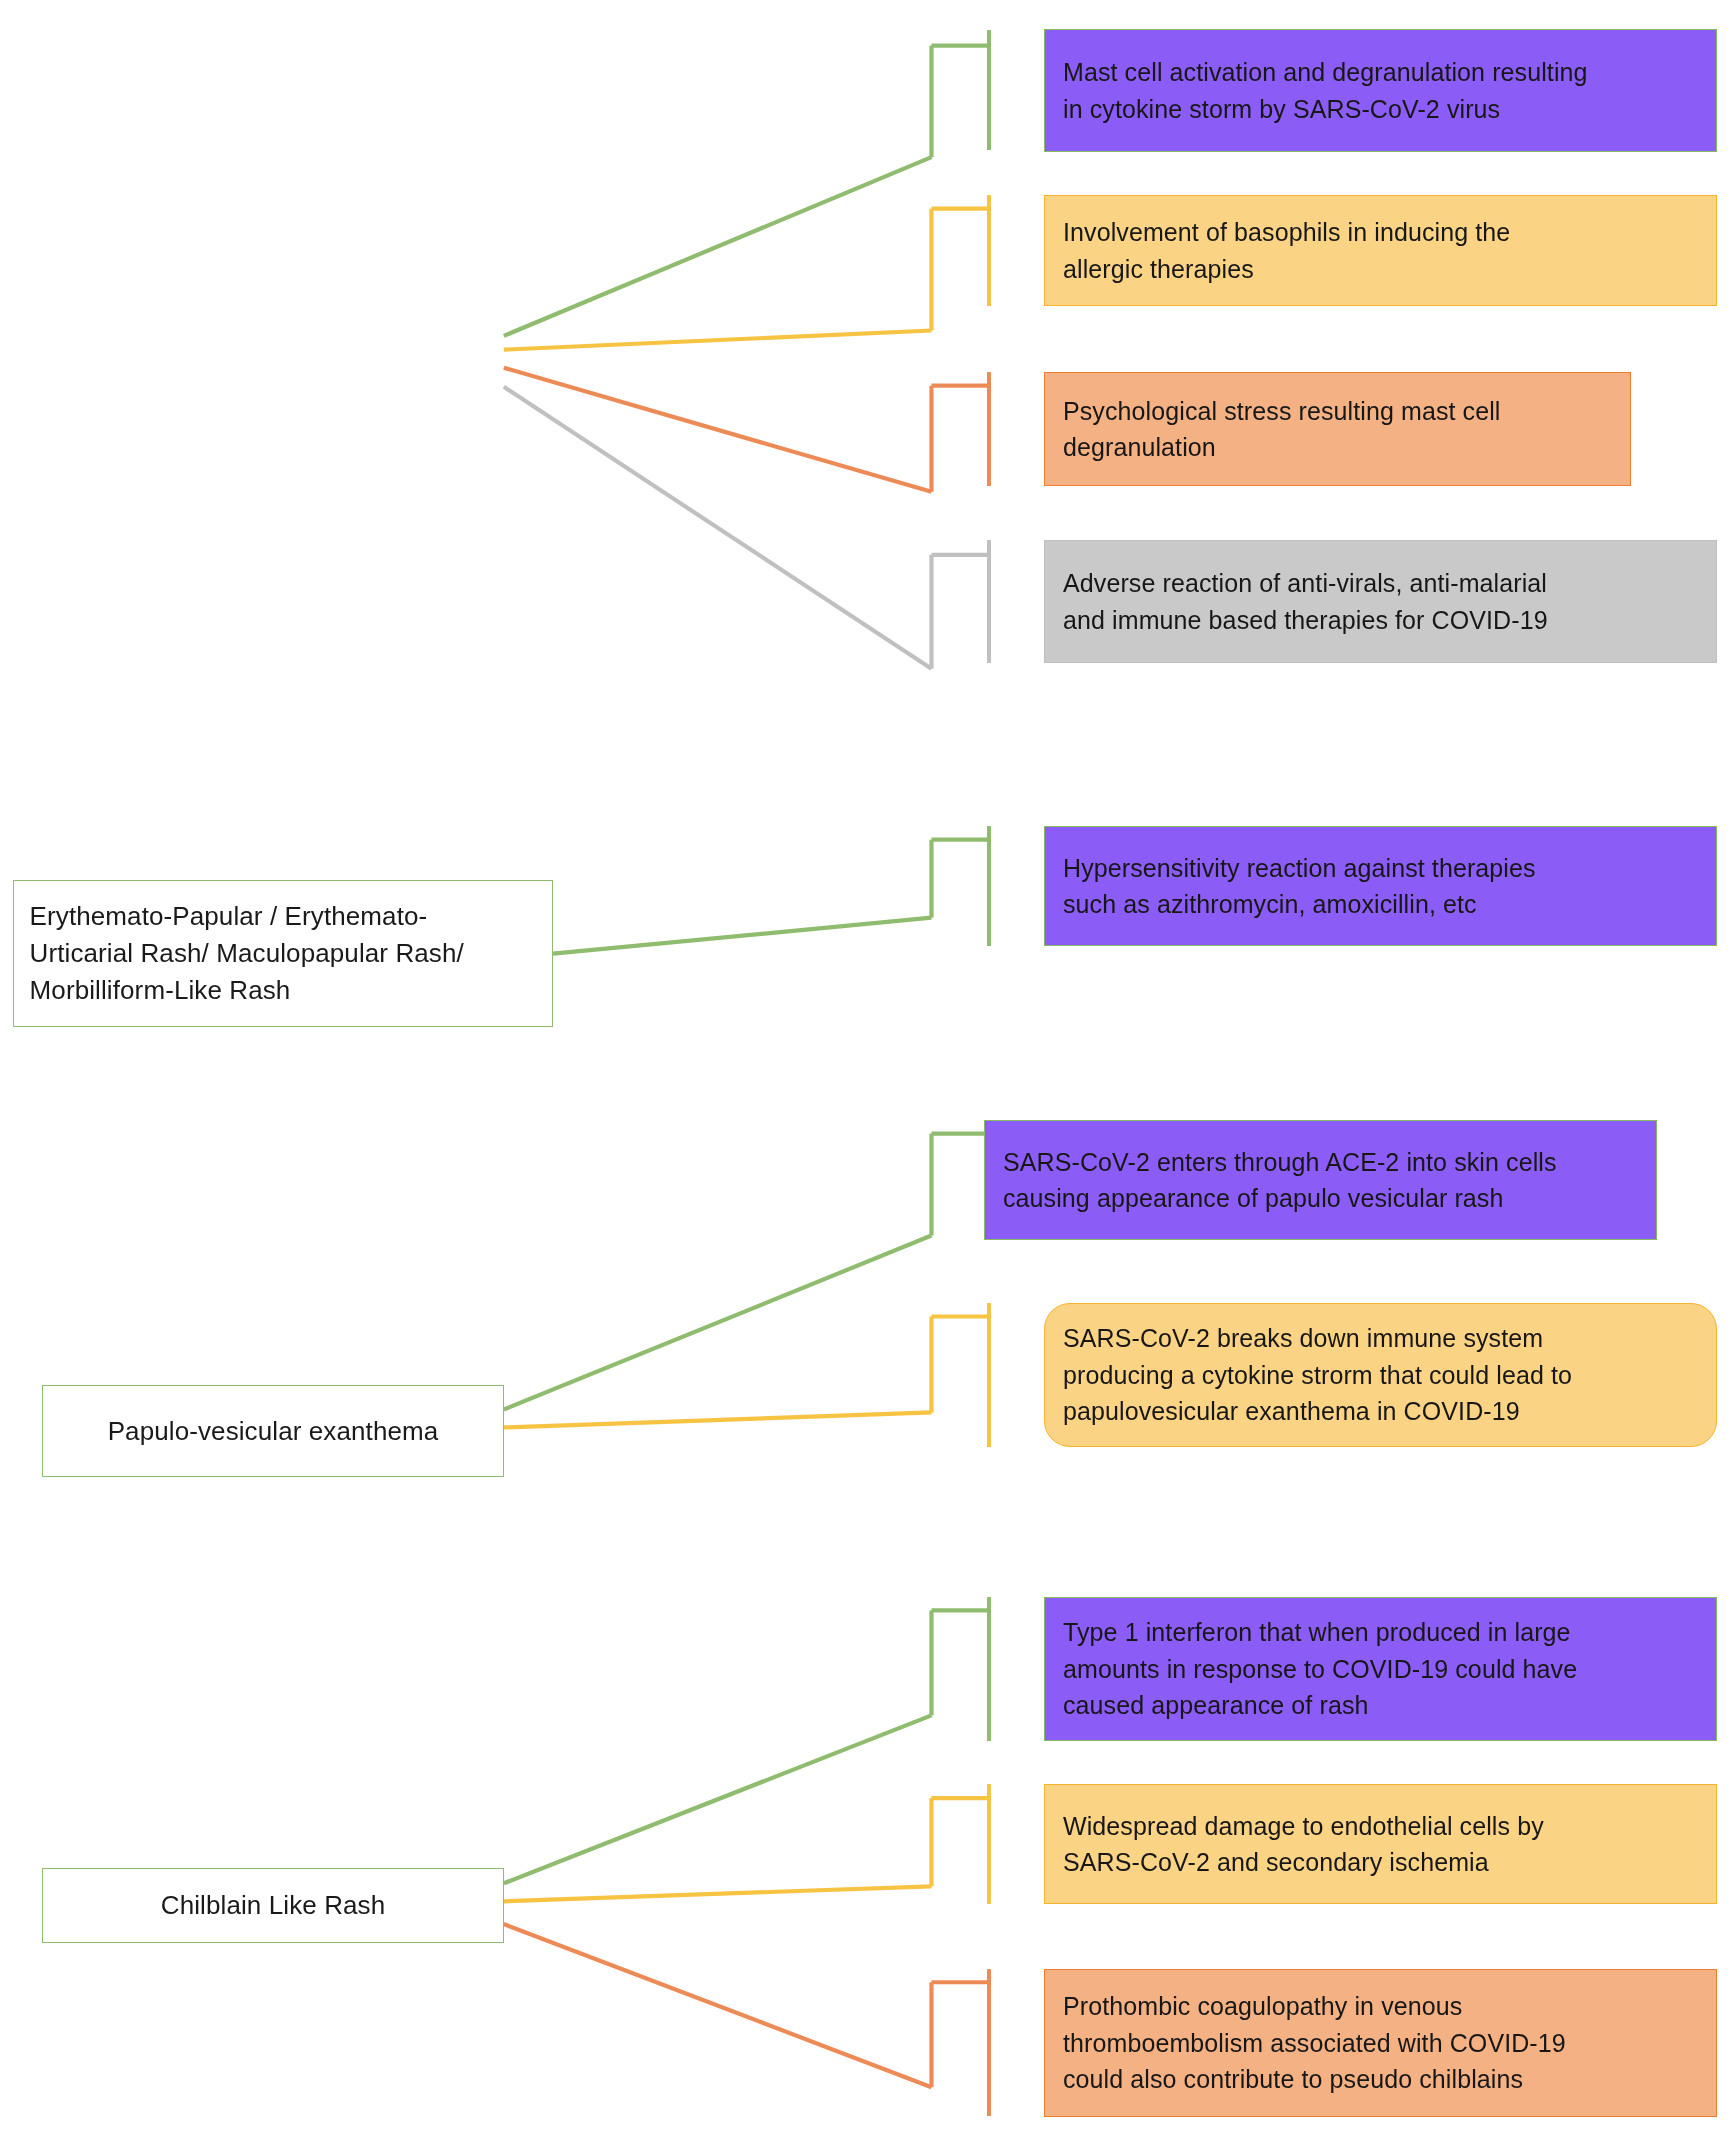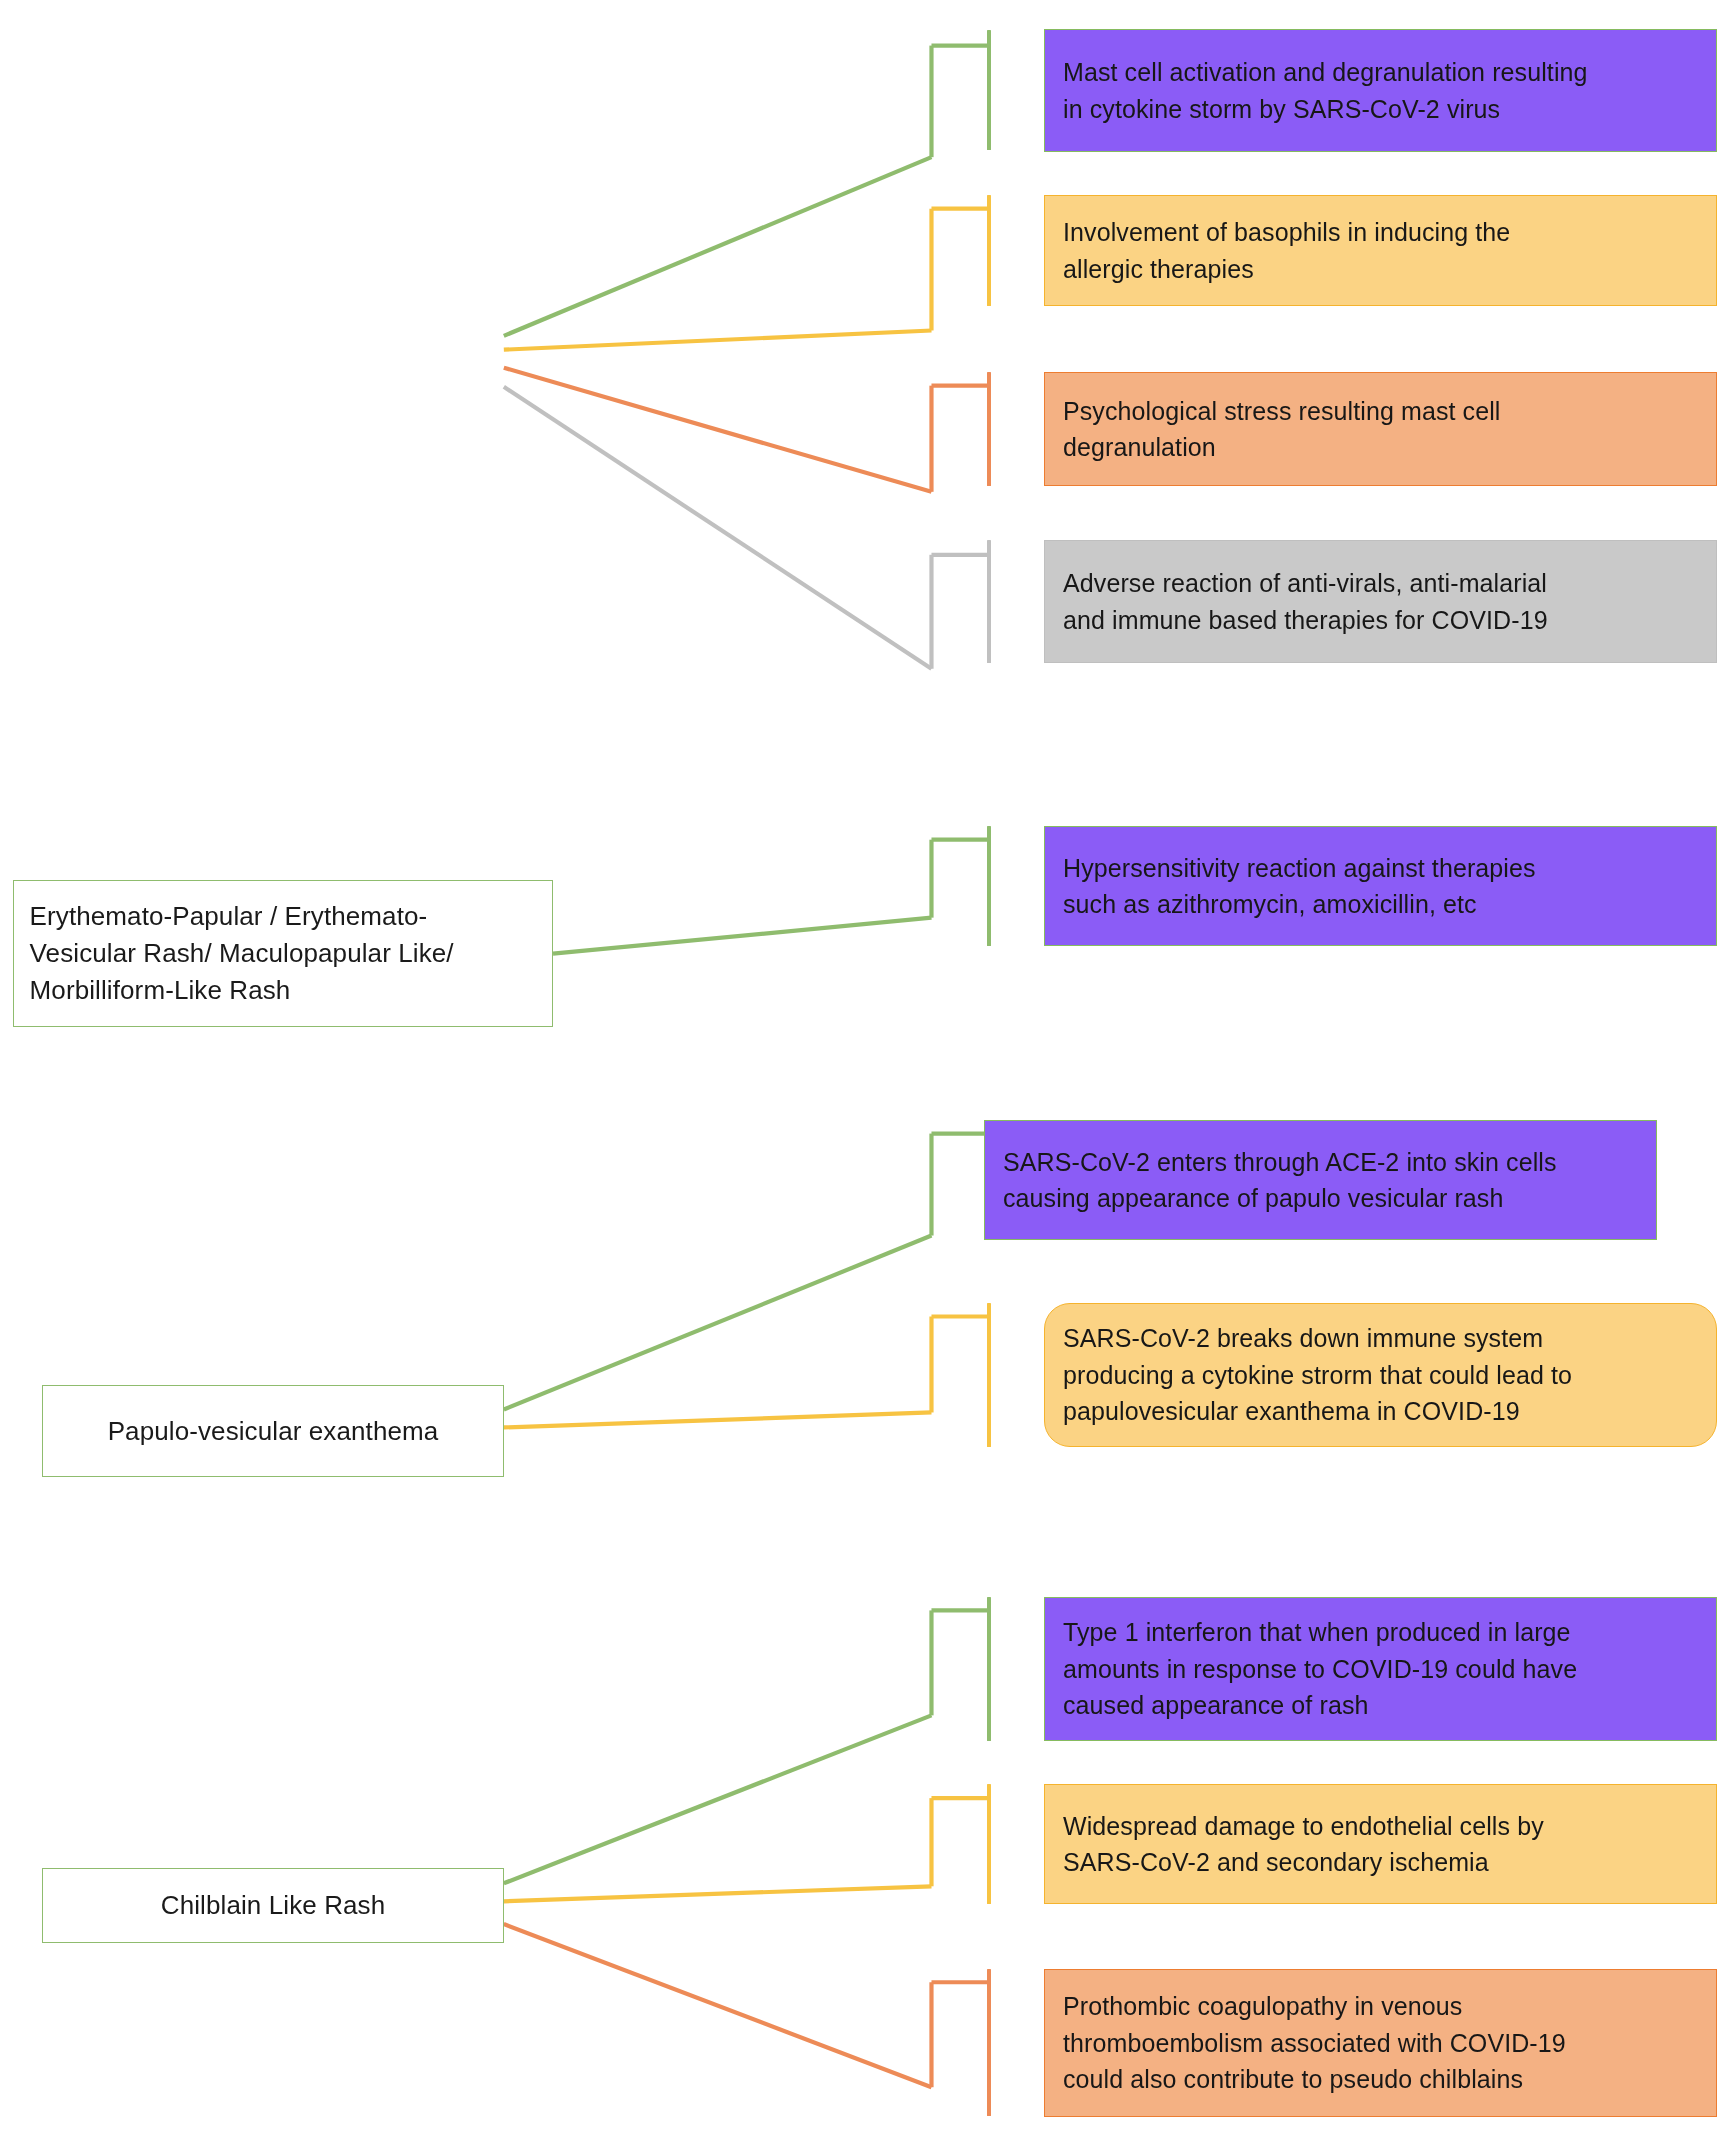--- a/index.html
+++ b/index.html
@@ -130,21 +130,21 @@
   <div class="tick green" style="left:987px; top:826px; height:120px;"></div>
   <div class="tick green" style="left:987px; top:1120px; height:120px;"></div>
   <div class="tick amber" style="left:987px; top:1303px; height:144px;"></div>
   <div class="tick green" style="left:987px; top:1597px; height:144px;"></div>
   <div class="tick amber" style="left:987px; top:1784px; height:120px;"></div>
   <div class="tick salmon" style="left:987px; top:1969px; height:147px;"></div>
 
 
   <div class="cat-box" style="left:13px; top:880px; width:540px; height:147px;">
     <span class="cat-label">Erythemato-Papular / Erythemato-
-Vesicular Rash/ Maculopapular Like/
+Urticarial Rash/ Maculopapular Rash/
 Morbilliform-Like  Rash</span>
   </div>
 
   <div class="cat-box center" style="left:42px; top:1385px; width:462px; height:92px;">
     <span class="cat-label">Papulo-vesicular exanthema</span>
   </div>
 
   <div class="cat-box center" style="left:42px; top:1868px; width:462px; height:75px;">
     <span class="cat-label">Chilblain Like Rash</span>
   </div>
@@ -152,21 +152,21 @@
   <div class="detail-box fill-green" style="left:1044px; top:29px; width:673px; height:123px;">
     <span class="detail-text">Mast cell activation and degranulation resulting
 in cytokine storm by SARS-CoV-2  virus</span>
   </div>
 
   <div class="detail-box fill-amber" style="left:1044px; top:195px; width:673px; height:111px;">
     <span class="detail-text">Involvement of basophils  in inducing  the
 allergic therapies</span>
   </div>
 
-  <div class="detail-box fill-salmon" style="left:1044px; top:372px; width:673px; height:114px;">
+  <div class="detail-box fill-salmon" style="left:1044px; top:372px; width:587px; height:114px;">
     <span class="detail-text">Psychological stress resulting mast cell
 degranulation</span>
   </div>
 
   <div class="detail-box fill-grey" style="left:1044px; top:540px; width:673px; height:123px;">
     <span class="detail-text">Adverse reaction of anti-virals, anti-malarial
 and immune  based therapies for COVID-19</span>
   </div>
 
   <div class="detail-box fill-green" style="left:1044px; top:826px; width:673px; height:120px;">

